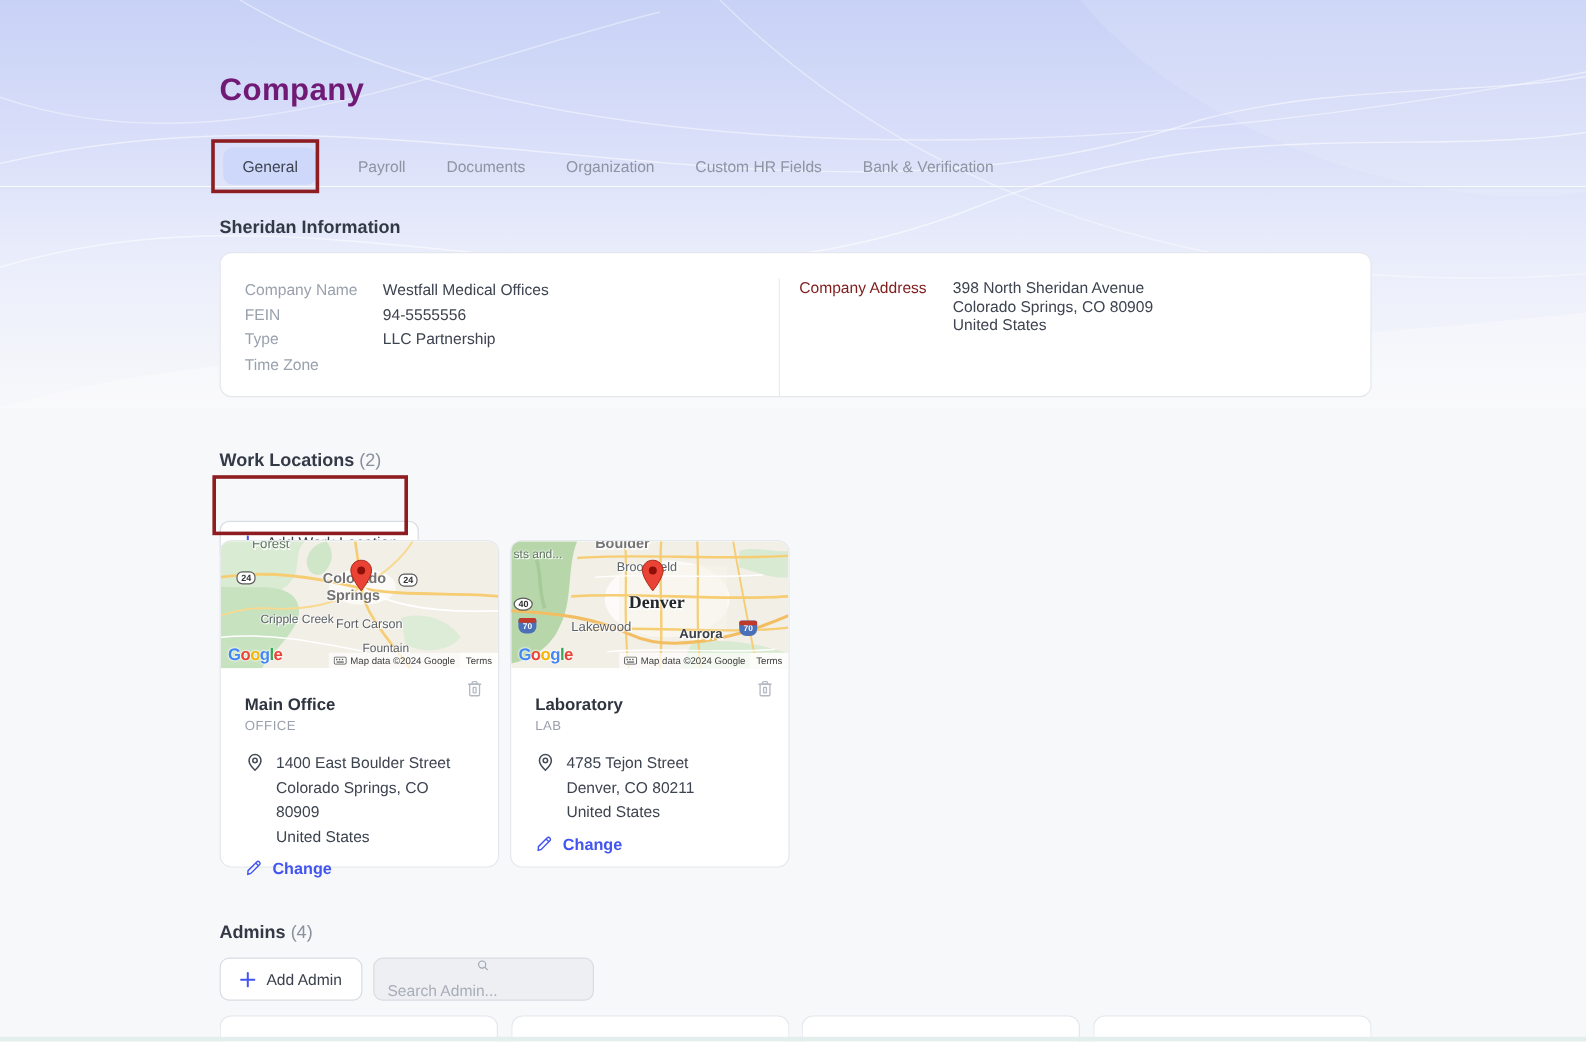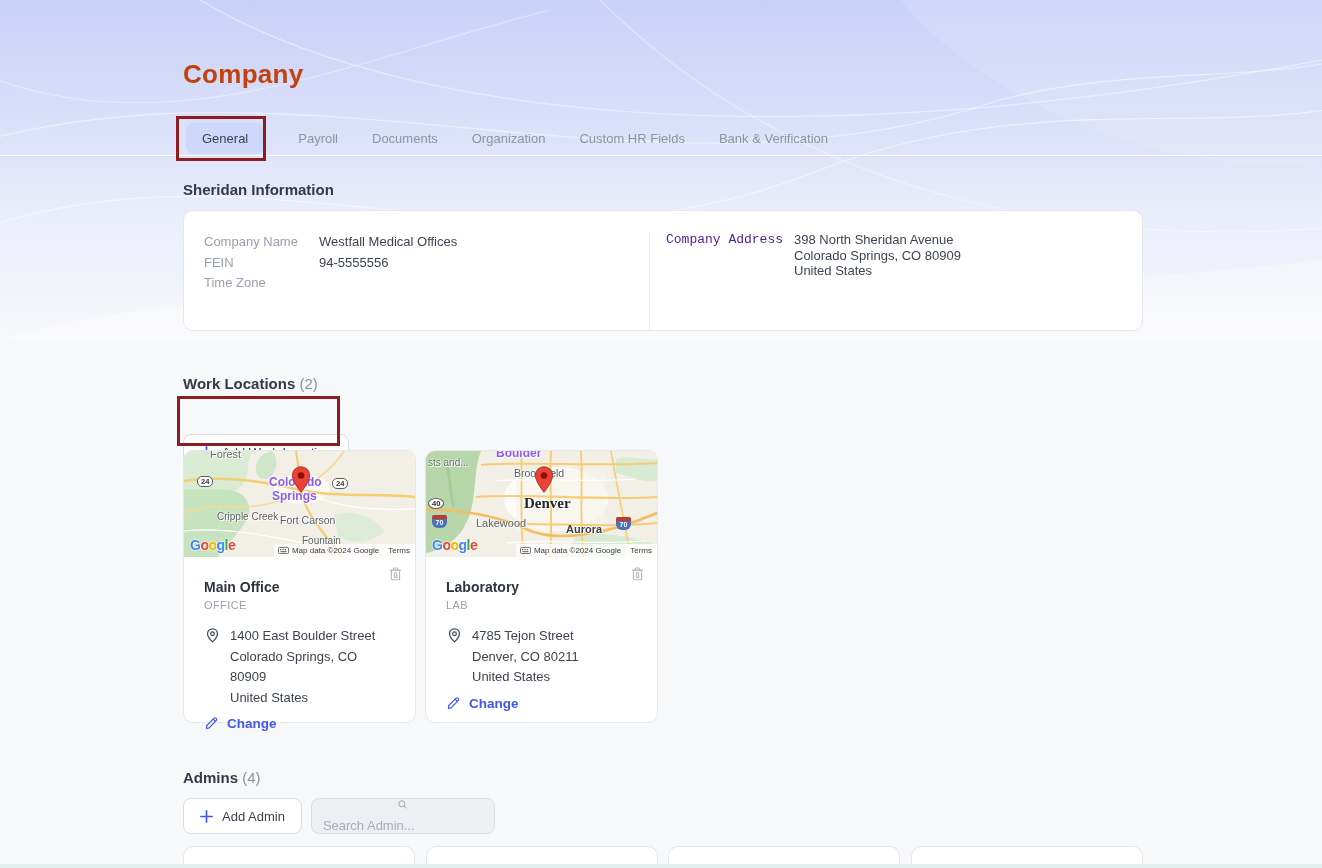--- a/index.html
+++ b/index.html
@@ -14,21 +14,21 @@
   
   .bg-hero{
     position:absolute; left:0; top:0; width:1322px; height:340px;
     background:linear-gradient(180deg,#c8d2f6 0%,#d7ddf9 30%,#eceffb 68%,#f7f8fa 100%);
     pointer-events:none;
   }
   .bg-hero svg{ position:absolute; left:0; top:0; }
   
   .page-title{
     position:absolute; left:183px; top:59px;
-    font-size:26px; font-weight:700; color:#c2410c; letter-spacing:.3px;
+    font-size:26px; font-weight:700; color:#701a75; letter-spacing:.3px;
   }
   
   .tabs{
     position:absolute; left:186px; top:122px; height:32px;
     display:flex; align-items:center; gap:34px;
   }
   .tab{
     font-size:13px; color:#8d94a2; cursor:pointer; white-space:nowrap;
     padding:8px 0; border-radius:8px;
   }
@@ -59,21 +59,21 @@
     display:flex; padding:21px 0 0 20px;
   }
   .gi-left{ width:445px; }
   .gi-row{ display:flex; line-height:20.6px; font-size:13px; }
   .gi-row .lbl{ width:115px; color:#99a1ad; flex:none; }
   .gi-row .val{ color:#3d4450; }
   .gi-right{
     flex:1; border-left:1px solid #e9ecf1; padding-left:16px;
     display:flex; font-size:13px;
   }
-  .gi-right .lbl{ width:128px; color:#4c1d95; flex:none; line-height:15.5px;font-family:Liberation Mono, monospace; }
+  .gi-right .lbl{ width:128px; color:#7f1d1d; flex:none; line-height:15.5px; }
   .gi-right .addr{ line-height:15.5px; color:#3d4450; }
   
   .btn{
     background:#fff; border:1px solid #d9dce3; border-radius:8px;
     height:36px; display:flex; align-items:center; gap:9px; padding:0 16px;
     font-size:13px; color:#3a414e; cursor:pointer;
   }
   .btn svg{ flex:none; }
   .add-wl-btn{ position:absolute; left:183px; top:404px;margin-top:30px; }
   
@@ -85,21 +85,21 @@
   .map{
     position:relative; width:231px; height:106px; overflow:hidden;
     border-radius:9px 9px 0 0; cursor:pointer;
   }
   .map svg.terrain{ position:absolute; left:0; top:0; }
   .map-label{
     position:absolute; color:#5a6065; white-space:nowrap;
     text-shadow:0 0 2px #fff,0 0 2px #fff,1px 1px 0 #fff;
     font-size:10px;
   }
-  .map-label.city{ font-weight:700; color:#8b5cf6; font-size:12px; }
+  .map-label.city{ font-weight:700; color:#737373; font-size:12px; }
   .map-label.city-big{ font-weight:700; color:#24282c; font-size:15px;font-family:Liberation Serif, serif; }
   .map-label.area{ color:#5f7560; }
   .route-badge{
     position:absolute; background:#fff; border:1.4px solid #5c5c5c; border-radius:5px;
     font-size:7.5px; font-weight:700; color:#333; padding:0 3px; line-height:9px;
     text-align:center;
   }
   .shield{
     position:absolute; width:15px; height:13px; background:#4a70b8;
     border-radius:2px 2px 6px 6px; color:#fff; font-size:7px; font-weight:700;
@@ -197,20 +197,24 @@
 
 <div class="gi-card">
   <div class="gi-left">
     <div class="gi-row">
       <span class="lbl">Company Name</span>
       <span class="val">Westfall Medical Offices</span>
     </div>
     <div class="gi-row">
       <span class="lbl">FEIN</span>
       <span class="val">94-5555556</span>
+    </div>
+    <div class="gi-row">
+      <span class="lbl">Type</span>
+      <span class="val">LLC Partnership</span>
     </div>
     <div class="gi-row">
       <span class="lbl">Time Zone</span>
     </div>
   </div>
   <div class="gi-right">
     <span class="lbl">Company Address</span>
     <div class="addr">
       <div>398 North Sheridan Avenue</div>
       <div>Colorado Springs, CO 80909</div>

